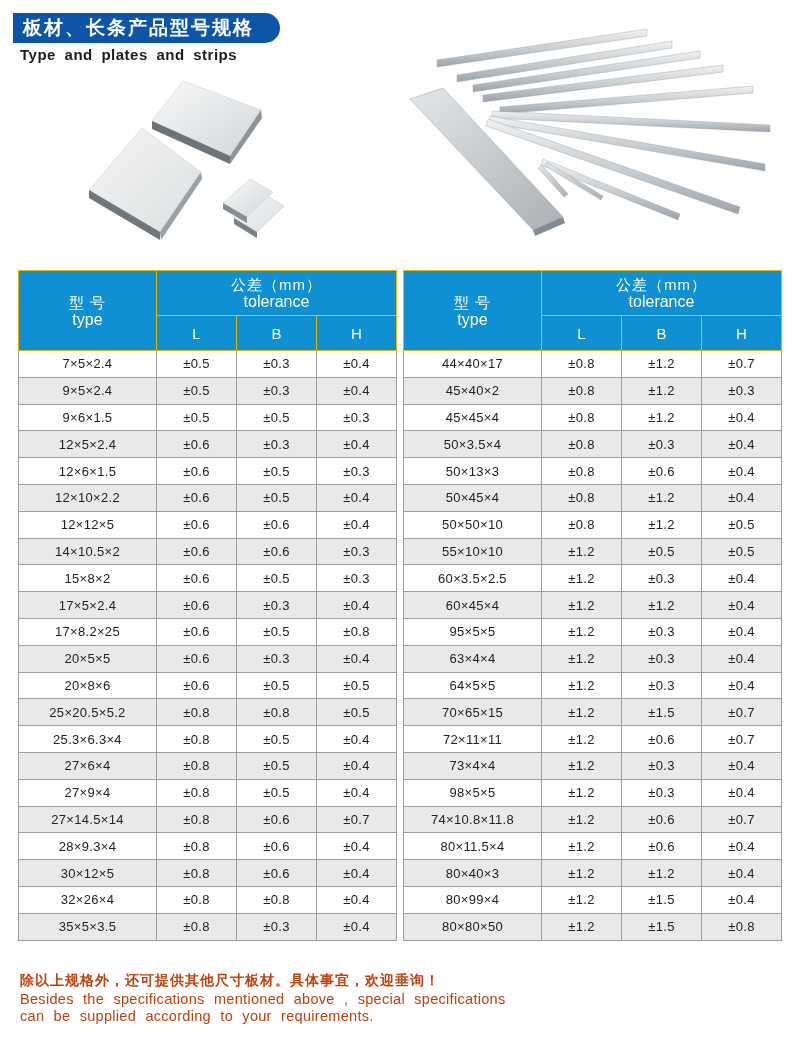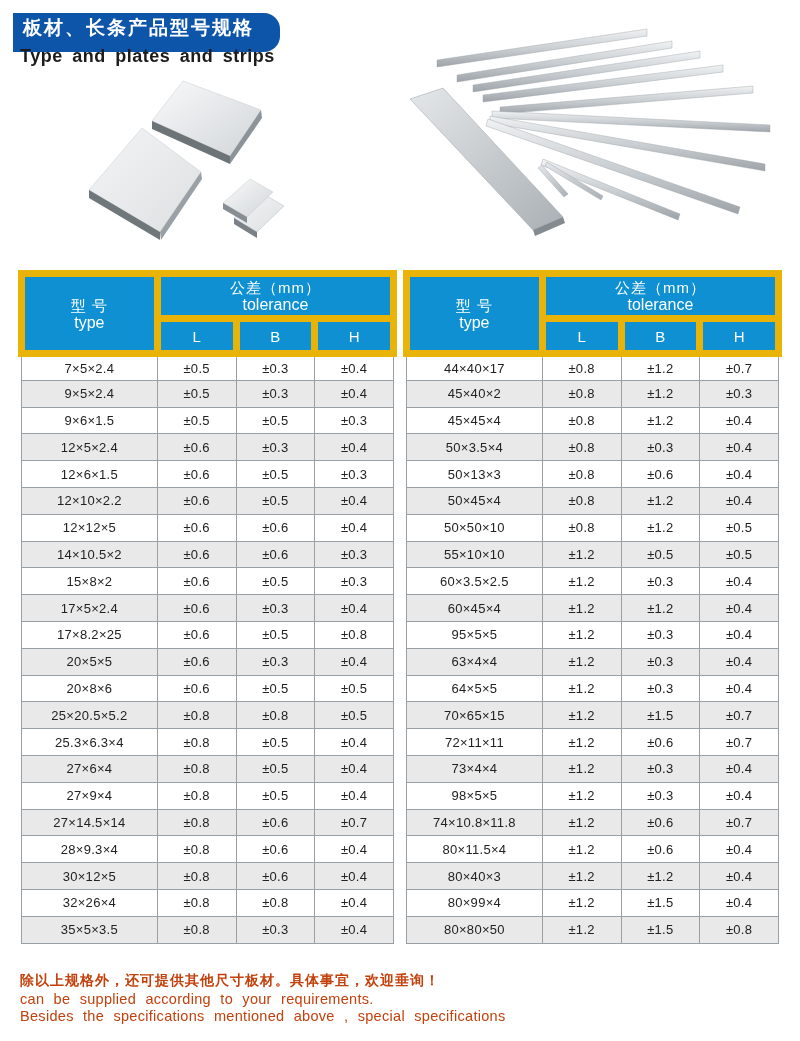--- a/index.html
+++ b/index.html
@@ -9,30 +9,30 @@
     --grid-border:#99a0a5;
     --text-dark:#1c1c1c;
   }
   *{margin:0;padding:0;box-sizing:border-box;}
   html,body{background:#fff;}
   body{font-family:"Liberation Sans","DejaVu Sans",sans-serif;}
   .page{position:relative;width:800px;height:1041px;background:#ffffff;overflow:hidden;}
 
   
   .banner{
-    position:absolute;left:13px;top:13px;height:39px;
+    position:absolute;left:13px;top:13px;height:30px;
     background:var(--banner-blue);color:#fff;
     font-size:19px;font-weight:bold;letter-spacing:2px;
     line-height:30px;padding:0 26px 0 10px;
     border-radius:0 16px 16px 0;
     white-space:nowrap;
   }
   .subtitle{
     position:absolute;left:20px;top:46px;
-    font-size:18px;font-weight:bold;color:var(--text-dark);
+    font-size:15px;font-weight:bold;color:var(--text-dark);
     letter-spacing:0.5px;word-spacing:4px;white-space:nowrap;
   }
 
   
   .img-plates{position:absolute;left:60px;top:78px;width:330px;height:190px;}
   .img-strips{position:absolute;left:390px;top:10px;width:410px;height:250px;}
   .img-plates svg,.img-strips svg{display:block;width:100%;height:100%;}
 
   
   table.spec{
@@ -40,21 +40,21 @@
     border-collapse:collapse;table-layout:fixed;
     font-size:13px;color:#222;
   }
   table.spec.left{left:18px;}
   table.spec.right{left:403px;}
   col.c-type{width:36.5%;}
   col.c-l,col.c-b,col.c-h{width:21.16%;}
 
   table.spec th{
     background:var(--header-blue);color:#fff;font-weight:normal;
-    border:7px solid #eab308;text-align:center;vertical-align:middle;
+    border:1px solid #eab308;text-align:center;vertical-align:middle;
   }
   table.spec thead tr.hr1 th{height:45px;}
   table.spec thead tr.hr2 th{height:35px;font-size:15px;}
   .th-line-cn{font-size:15px;letter-spacing:1px;line-height:18px;}
   .th-line-en{font-size:16px;line-height:16px;}
 
   table.spec td{
     border:1px solid var(--grid-border);
     text-align:center;vertical-align:middle;
     height:26.8px;line-height:1;background:#fff;
@@ -451,17 +451,17 @@
           <td>80×80×50</td>
           <td>±1.2</td>
           <td>±1.5</td>
           <td>±0.8</td>
         </tr>
       </tbody>
   </table>
 
   <div class="footer">
     <div class="cn">除以上规格外，还可提供其他尺寸板材。具体事宜，欢迎垂询！</div>
+    <div class="en">Besides the specifications mentioned above , special specifications</div>
     <div class="en">can be supplied according to your requirements.</div>
-    <div class="en">Besides the specifications mentioned above , special specifications</div>
   </div>
 
 </div>
 
 </body></html>

